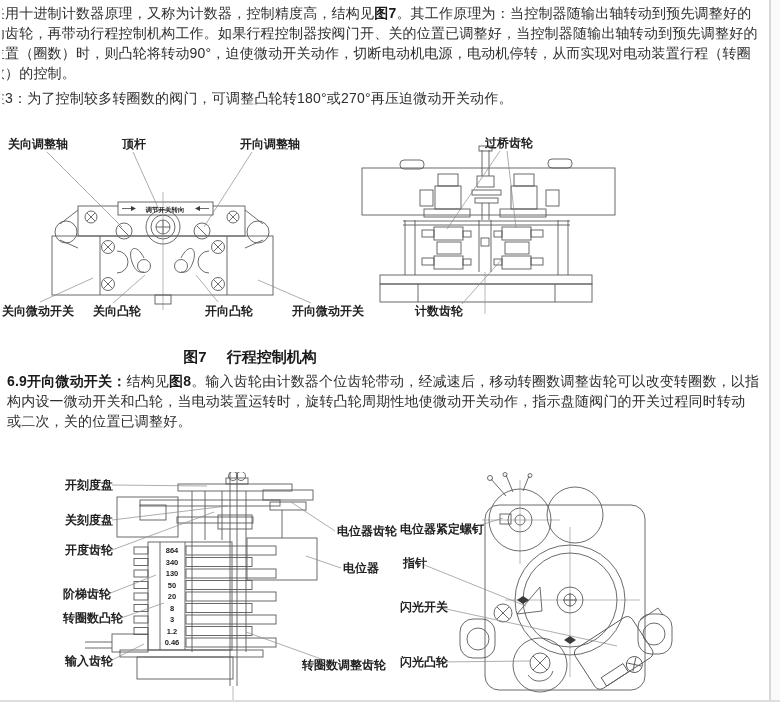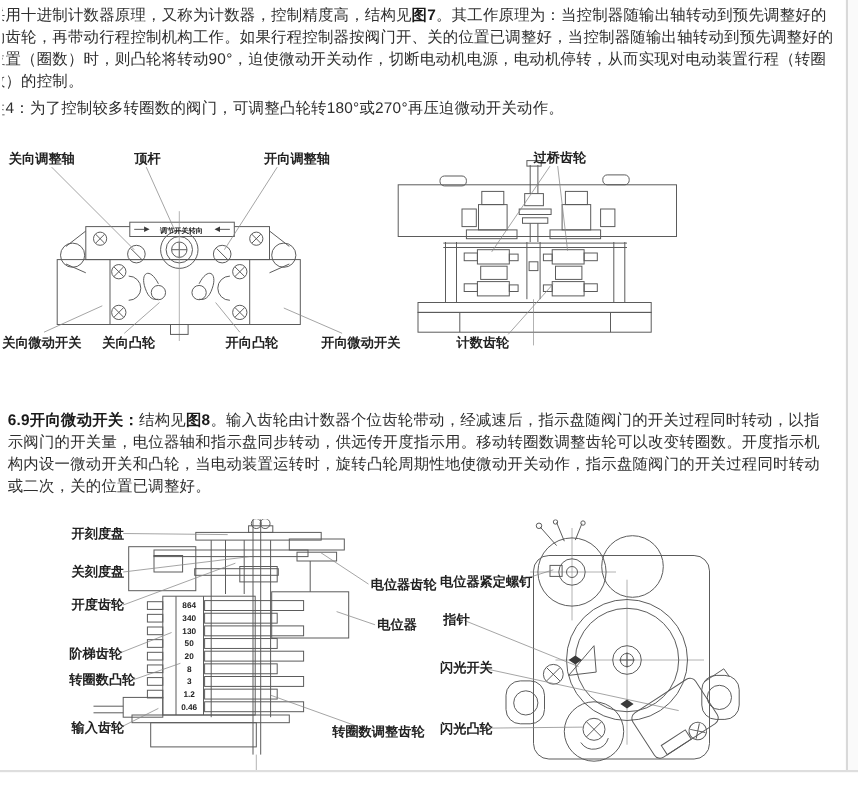--- a/index.html
+++ b/index.html
@@ -31,21 +31,21 @@
 <body>
 
 <div id="page">
 
   <div class="abs" style="left:2px;top:3px;">
     <div class="tl"><span class="cut">采</span><span>用十进制计数器原理，又称为计数器，控制精度高，结构见</span><span class="b">图7</span><span>。其工作原理为：当控制器随输出轴转动到预先调整好的</span></div>
     <div class="tl"><span class="cut">动</span><span>齿轮，再带动行程控制机构工作。如果行程控制器按阀门开、关的位置已调整好，当控制器随输出轴转动到预先调整好的</span></div>
     <div class="tl"><span class="cut">位</span><span>置（圈数）时，则凸轮将转动90°，迫使微动开关动作，切断电动机电源，电动机停转，从而实现对电动装置行程（转圈</span></div>
     <div class="tl"><span class="cut">数</span><span>）的控制。</span></div>
   </div>
-  <div class="abs tl" style="left:2px;top:88px;"><span class="cut">注</span><span>4：为了控制较多转圈数的阀门，可调整凸轮转180°或270°再压迫微动开关动作。</span></div>
+  <div class="abs tl" style="left:2px;top:88px;"><span class="cut">注</span><span>3：为了控制较多转圈数的阀门，可调整凸轮转180°或270°再压迫微动开关动作。</span></div>
 
   <svg style="left:0;top:132px;" width="370" height="200" viewBox="0 0 370 200">
     <g class="draw">
       <circle cx="66" cy="100" r="11"></circle>
         <circle cx="258" cy="100" r="11"></circle>
       <rect x="78" y="74" width="167" height="30"></rect>
       <path d="M78,78 L60,92 M245,78 L263,92 M60,108 L78,116 M263,108 L245,116"></path>
       <rect x="118" y="70" width="95" height="13" class="wht"></rect>
       <path d="M122,76.5 H131 M200,76.5 H209"></path>
       <path class="solid" d="M131,74 L136,76.5 L131,79 Z M200,74 L195,76.5 L200,79 Z"></path>
@@ -141,24 +141,26 @@
     </g>
     <g class="lead">
       <path d="M140,19 L87,97"></path>
         <path d="M147,19 L156,96"></path>
         <path d="M102,172 L143,126"></path>
     </g>
     <text x="125" y="15">过桥齿轮</text>
     <text x="55" y="183">计数齿轮</text>
   </svg>
 
+  <div id="caption" class="abs">
+    <span>图7</span><span class="gap"></span><span>行程控制机构</span>
+  </div>
 
   <div class="abs" style="left:7px;top:371px;">
-    <div class="tl"><span class="b">6.9</span><span class="b">开向微动开关</span><span class="b">：</span><span>结构见</span><span class="b">图8</span><span>。输入齿轮由计数器个位齿轮带动，经减速后，指示盘随阀门的开关过程同时转动，以指</span></div>
-    <div class="tl"><span>示阀门的开关量，电位器轴和指示盘同步转动，供远传开度指示用。移动转圈数调整齿轮可以改变转圈数。开度指示机</span></div>
+    <div class="tl"><span class="b">6.9</span><span class="b">开向微动开关</span><span class="b">：</span><span>结构见</span><span class="b">图8</span><span>。输入齿轮由计数器个位齿轮带动，经减速后，移动转圈数调整齿轮可以改变转圈数，以指</span></div>
     <div class="tl"><span>构内设一微动开关和凸轮，当电动装置运转时，旋转凸轮周期性地使微动开关动作，指示盘随阀门的开关过程同时转动</span></div>
     <div class="tl"><span>或二次，关的位置已调整好。</span></div>
   </div>
 
   <svg style="left:0;top:472px;" width="400" height="232" viewBox="0 0 400 232">
     <g class="draw">
       <circle cx="233" cy="4" r="4.5"></circle>
         <circle cx="241" cy="4" r="4.5"></circle>
         <rect x="226" y="6" width="22" height="6"></rect>
       <rect x="178" y="12" width="114" height="7"></rect>

